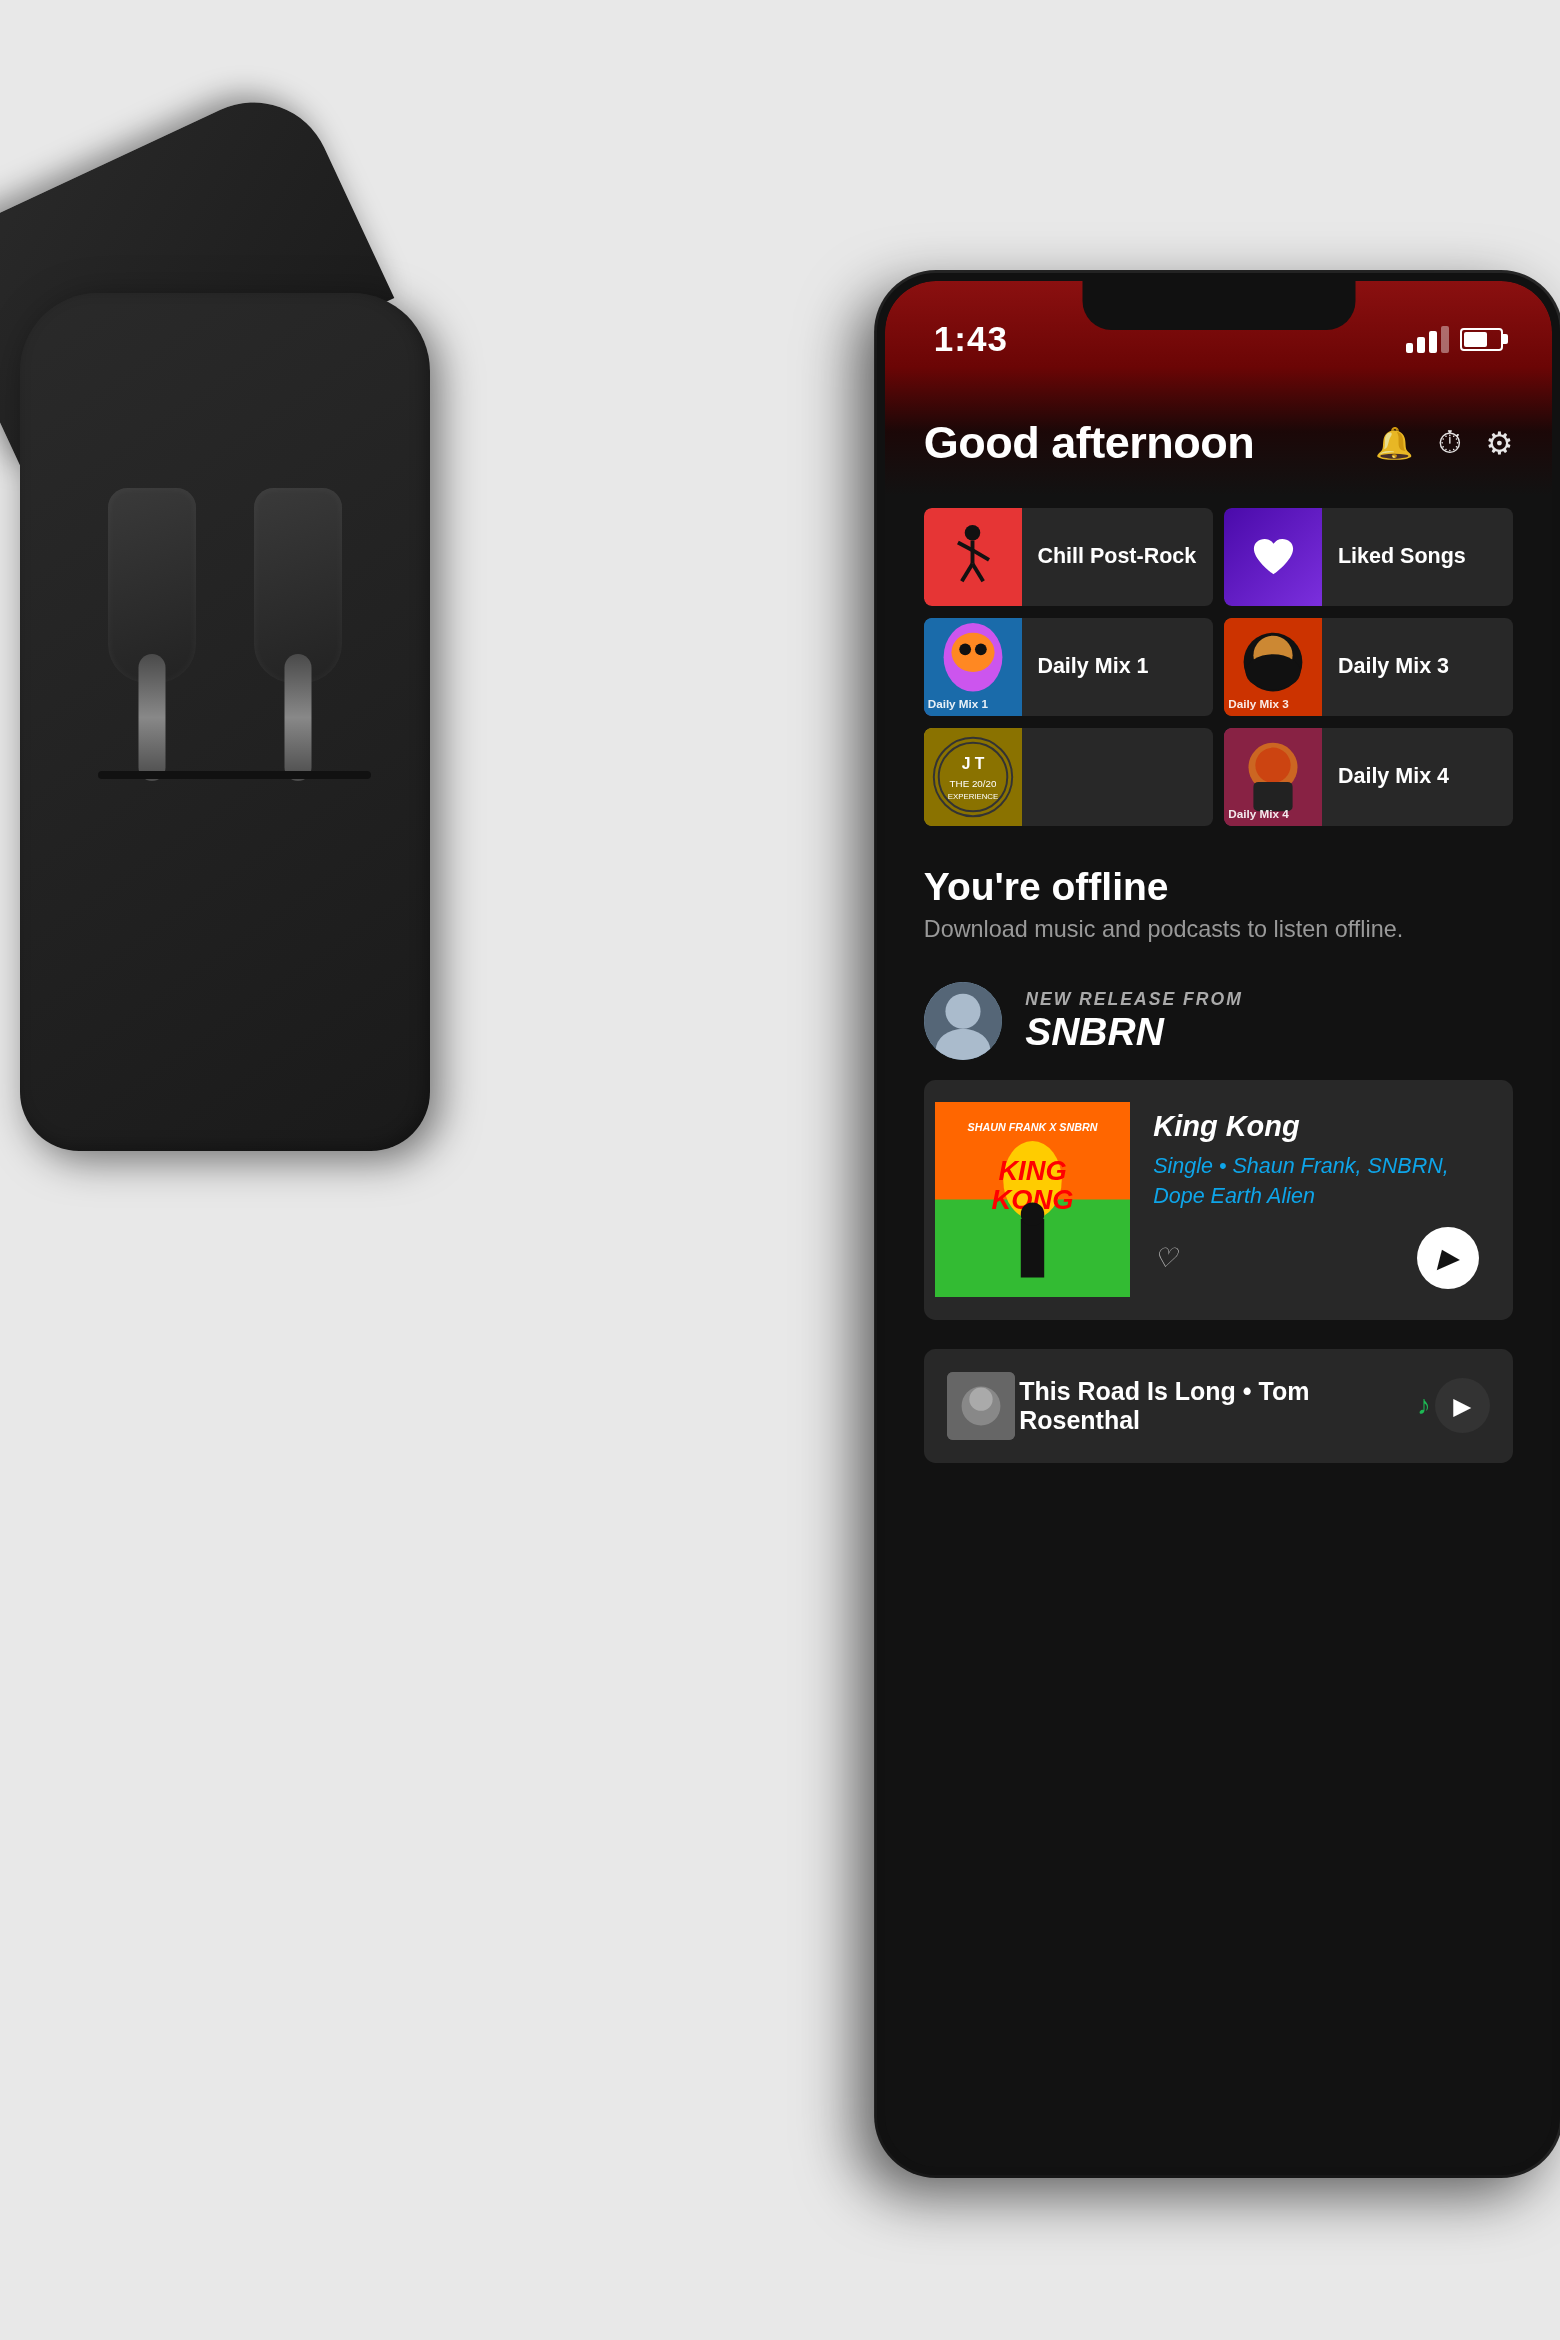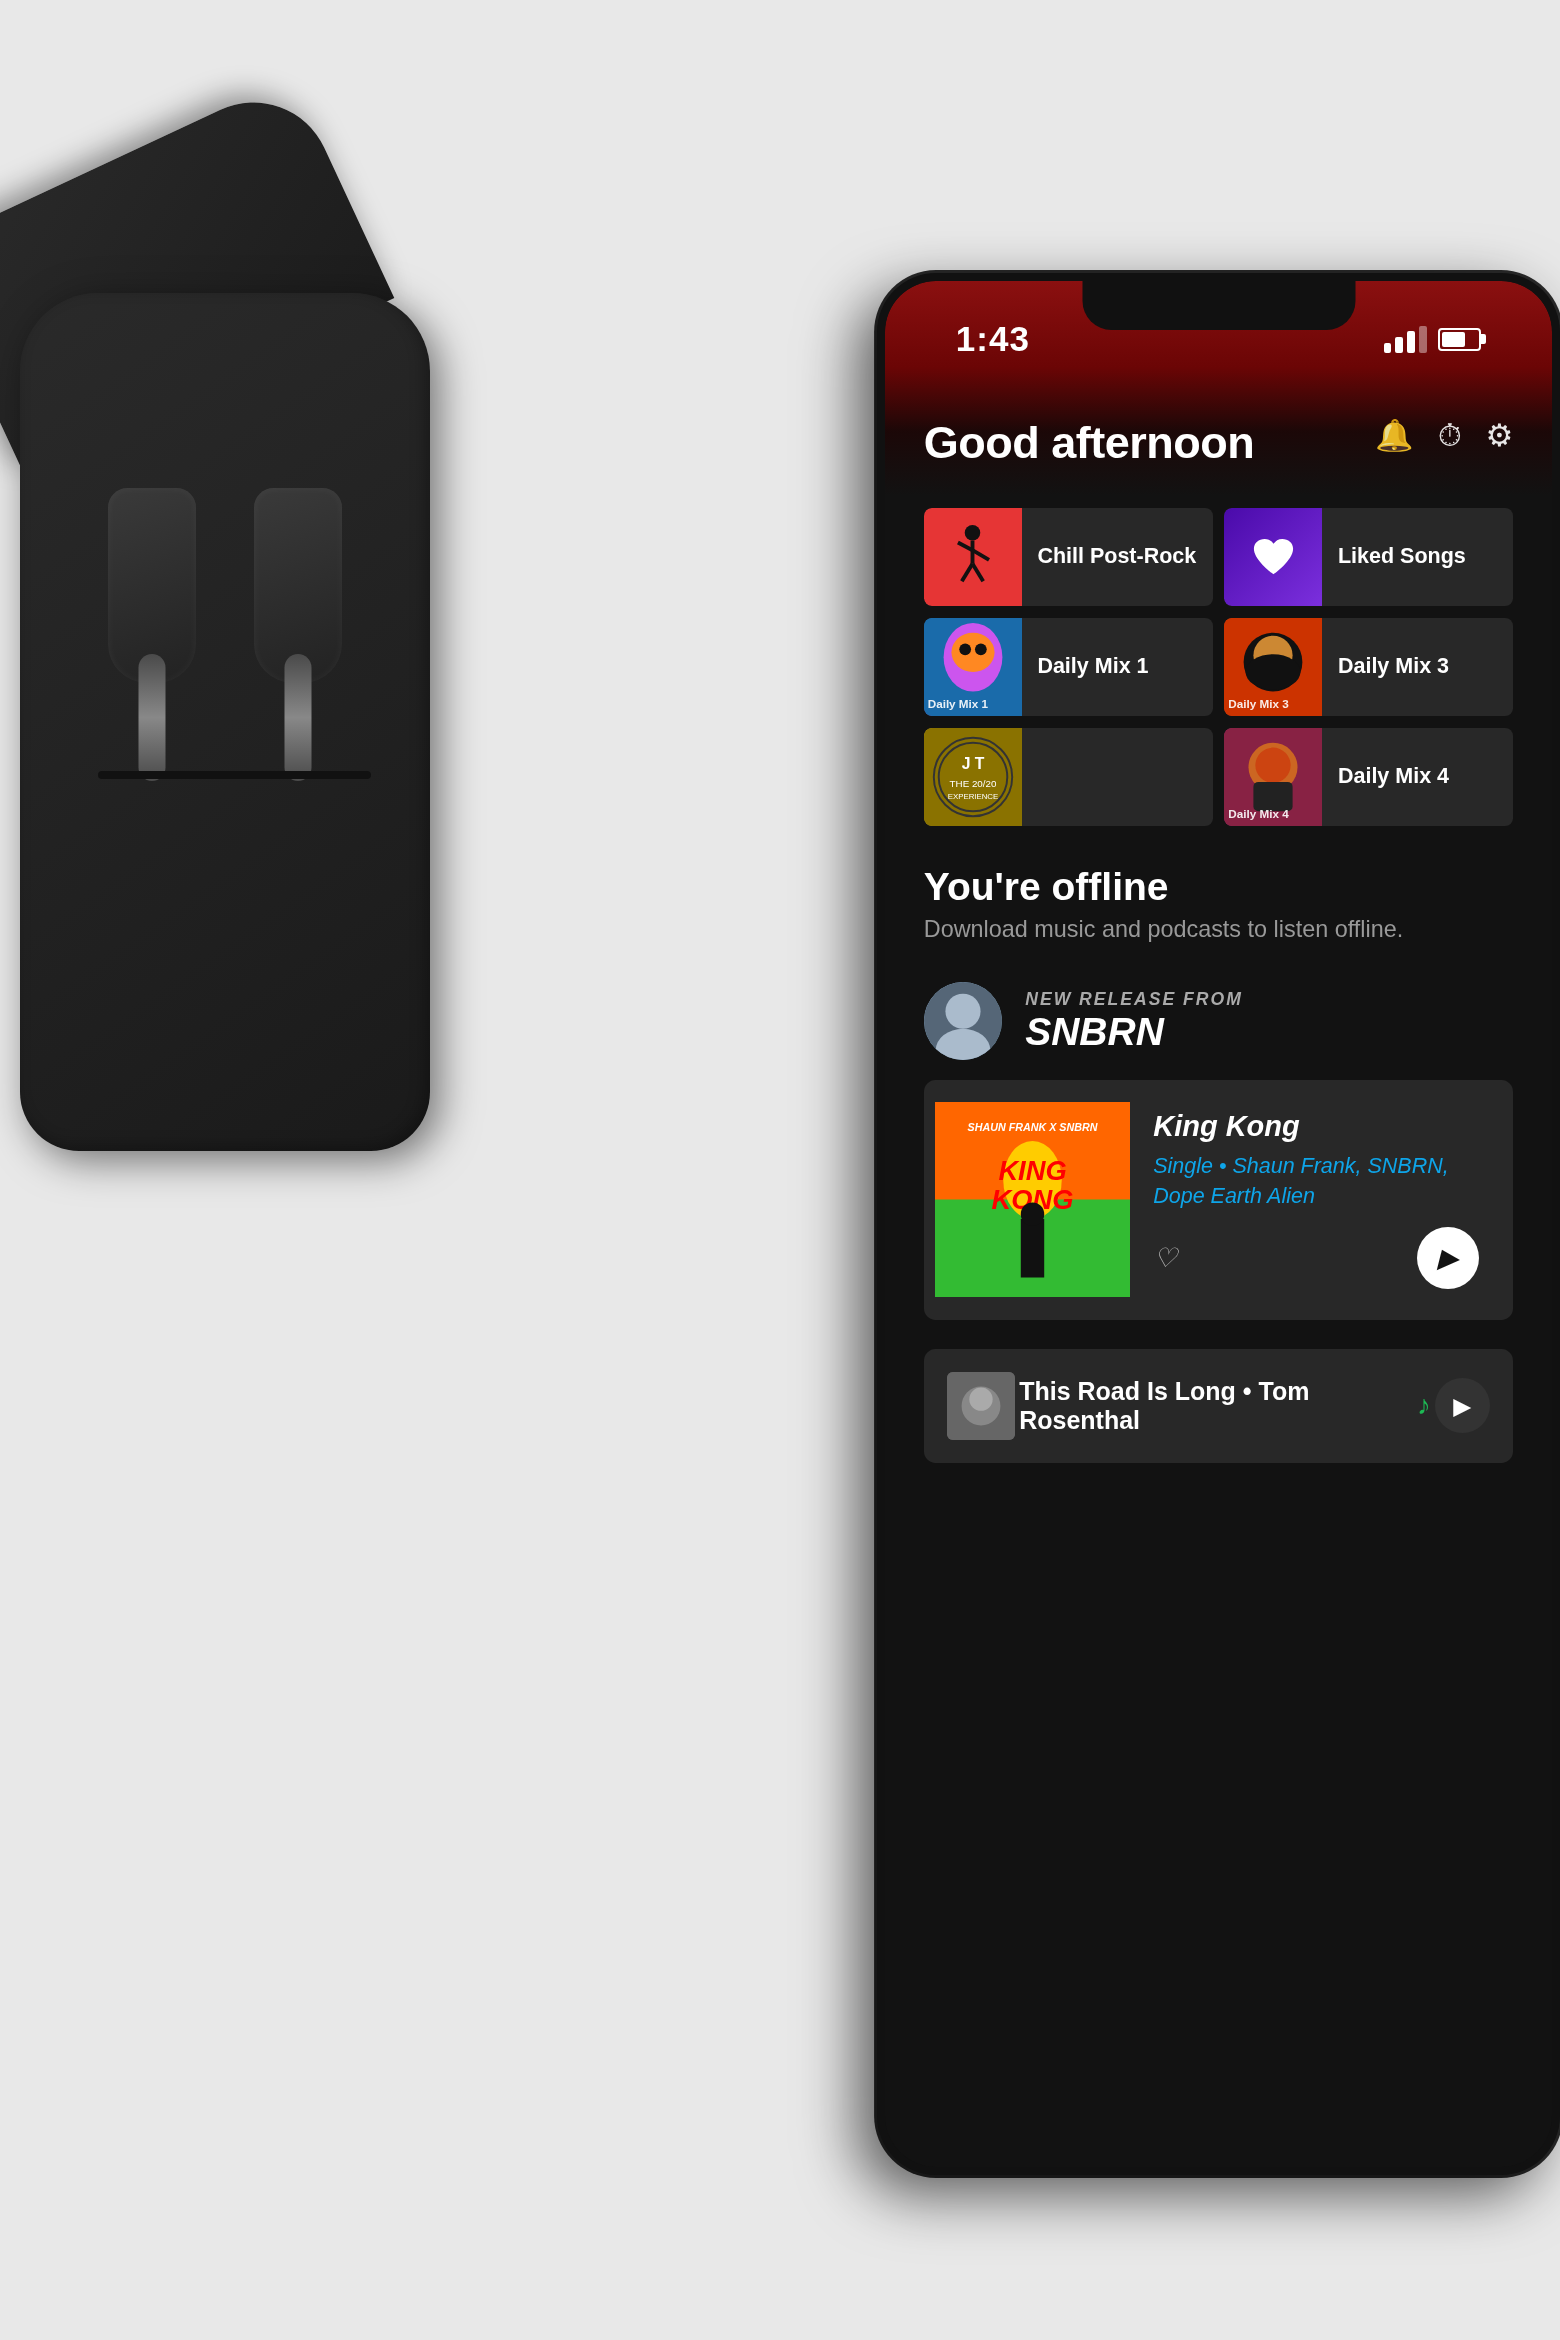--- a/index.html
+++ b/index.html
@@ -136,21 +136,21 @@
 
     .status-bar {
       position: absolute;
       top: 29px;
       left: 0;
       right: 0;
       height: 59px;
       display: flex;
       align-items: center;
       justify-content: space-between;
-      padding: 0 71px;
+      padding: 0 49px;
     }
 
     .status-time {
       color: white;
       font-size: 35px;
       font-weight: 700;
       letter-spacing: 1px;
     }
 
     .status-icons {
@@ -219,21 +219,21 @@
       right: 0;
       bottom: 0;
       padding: 0 39px;
       overflow: hidden;
     }
 
     
     .app-header {
       display: flex;
       justify-content: space-between;
-      align-items: flex-start;
+      align-items: center;
       margin-bottom: 39px;
       padding-top: 19.5px;
     }
 
     .greeting {
       color: white;
       font-size: 45px;
       font-weight: 800;
       letter-spacing: -0.5px;
     }

